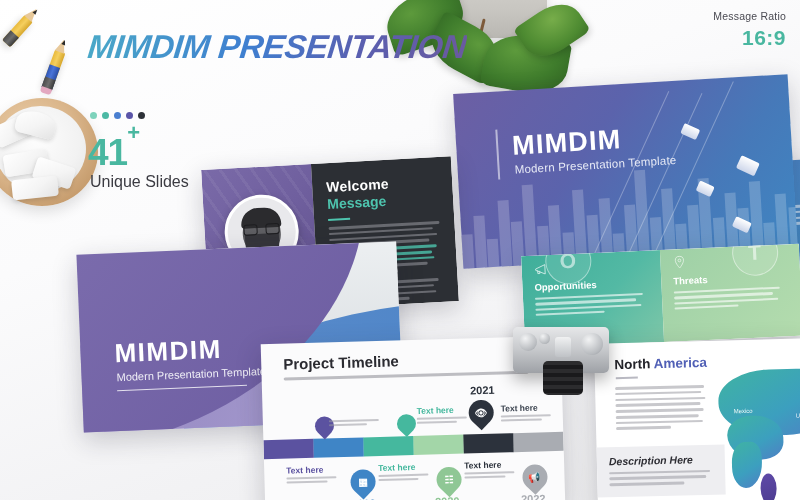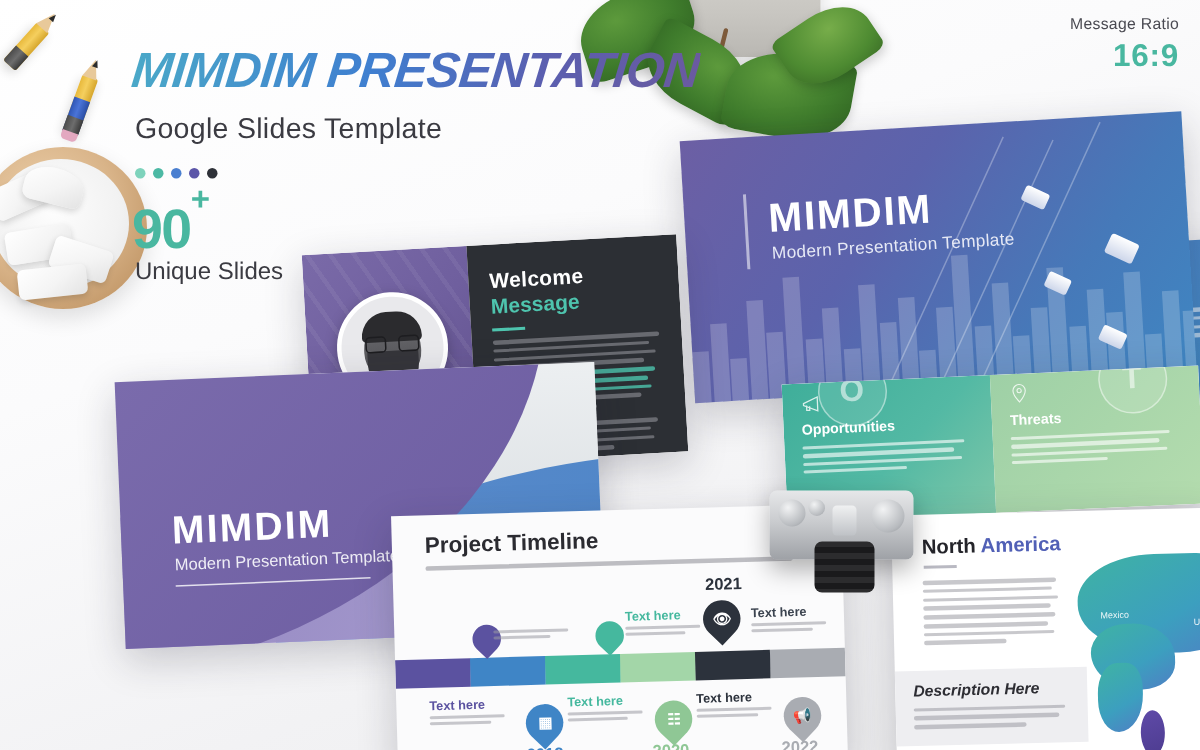--- a/index.html
+++ b/index.html
@@ -249,30 +249,29 @@
   </div>
 
   <div class="pot"></div>
   <div class="stem"></div>
   <div class="leaf lf1"></div>
   <div class="leaf lf2"></div>
   <div class="leaf lf3"></div>
   <div class="leaf lf4"></div>
 
   <div class="title">MIMDIM PRESENTATION</div>
-  <div class="subtitle">Google Slides Template</div>
   <div class="dots" id="dots">
       <i style="background: rgb(126, 211, 188);"></i>
       <i style="background: rgb(76, 185, 164);"></i>
       <i style="background: rgb(74, 127, 208);"></i>
       <i style="background: rgb(91, 85, 168);"></i>
       <i style="background: rgb(46, 49, 56);"></i>
     </div>
   <div class="big-num">
-    <span>90</span><sup>+</sup>
+    <span>41</span><sup>+</sup>
   </div>
   <div class="uniq">Unique Slides</div>
 
   <div class="aspect-label">Message Ratio</div>
   <div class="aspect-val">16:9</div>
 
   <div class="slide s-edge">
     <div style="padding:36px 8px 0 8px">
       <h4>es</h4>
       <div class="lorem" style="width:90%"></div>

